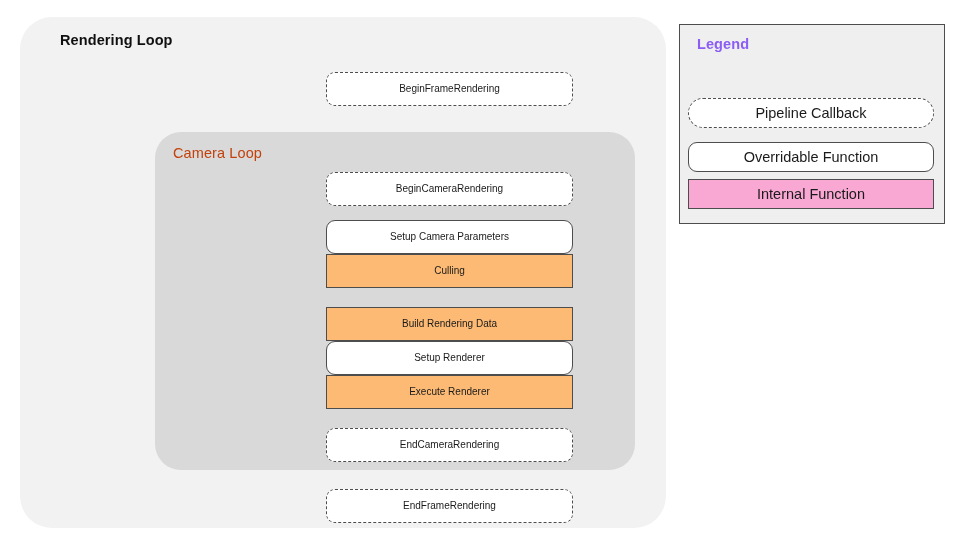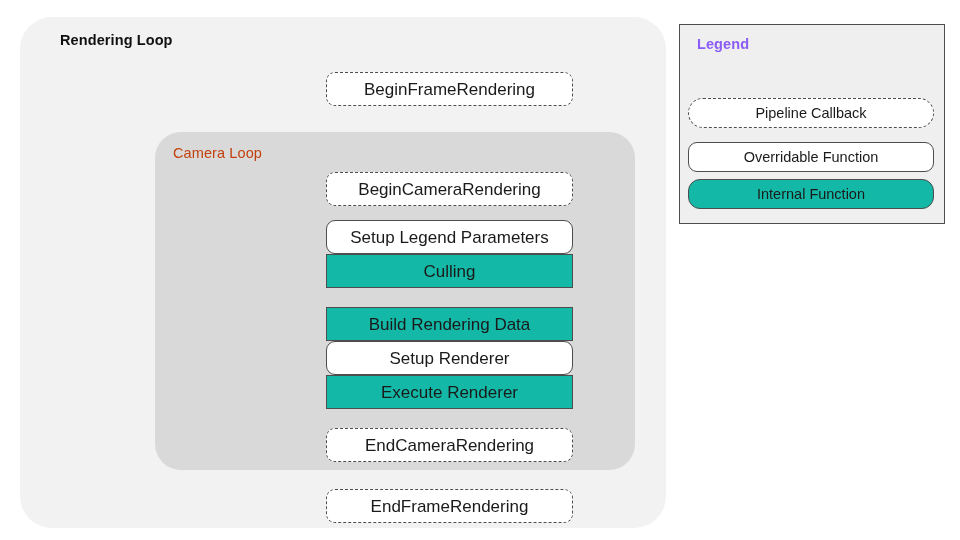--- a/index.html
+++ b/index.html
@@ -65,41 +65,41 @@
 
   
   .node {
     position: absolute;
     left: 326px;
     width: 247px;
     height: 34px;
     display: flex;
     align-items: center;
     justify-content: center;
-    font-size: 17px;
+    font-size: 10px;
     color: #1a1a1a;
     text-align: center;
     line-height: 1;
     white-space: nowrap;
   }
 
   .node.callback {
     background: #ffffff;
     border: 1.4px dashed #4d4d4d;
     border-radius: 9px;
   }
 
   .node.overridable {
     background: #ffffff;
     border: 1.4px solid #4d4d4d;
     border-radius: 9px;
   }
 
   .node.internal {
-    background: #14b8a6;
+    background: #fdba74;
     border: 1.4px solid #4d4d4d;
     border-radius: 0;
   }
 
   
   .legend-panel {
     position: absolute;
     left: 679px;
     top: 24px;
     width: 266px;
@@ -141,40 +141,40 @@
     border-radius: 15px;
   }
 
   .legend-item.overridable {
     background: #ffffff;
     border: 1.4px solid #4d4d4d;
     border-radius: 9px;
   }
 
   .legend-item.internal {
-    background: #14b8a6;
+    background: #f9a8d4;
     border: 1.4px solid #4d4d4d;
-    border-radius: 12px;
+    border-radius: 0;
   }
 </style>
 </head>
 <body>
 
 <div id="canvas">
 
   <div class="outer-group"></div>
   <div class="outer-title">Rendering Loop</div>
 
   <div class="inner-group"></div>
   <div class="inner-title">Camera Loop</div>
 
   <div id="nodes-layer">
       <div class="node callback" style="top: 72px;">BeginFrameRendering</div>
       <div class="node callback" style="top: 172px; text-align: center;">BeginCameraRendering</div>
-      <div class="node overridable" style="top: 220px;">Setup Legend Parameters</div>
+      <div class="node overridable" style="top: 220px;">Setup Camera Parameters</div>
       <div class="node internal" style="top: 254px;">Culling</div>
       <div class="node internal" style="top: 307px;">Build Rendering Data</div>
       <div class="node overridable" style="top: 341px; text-align: center;">Setup Renderer</div>
       <div class="node internal" style="top: 375px;">Execute Renderer</div>
       <div class="node callback" style="top: 428px;">EndCameraRendering</div>
       <div class="node callback" style="top: 489px;">EndFrameRendering</div>
     </div>
 
   <div class="legend-panel"></div>
   <div class="legend-title">Legend</div>

